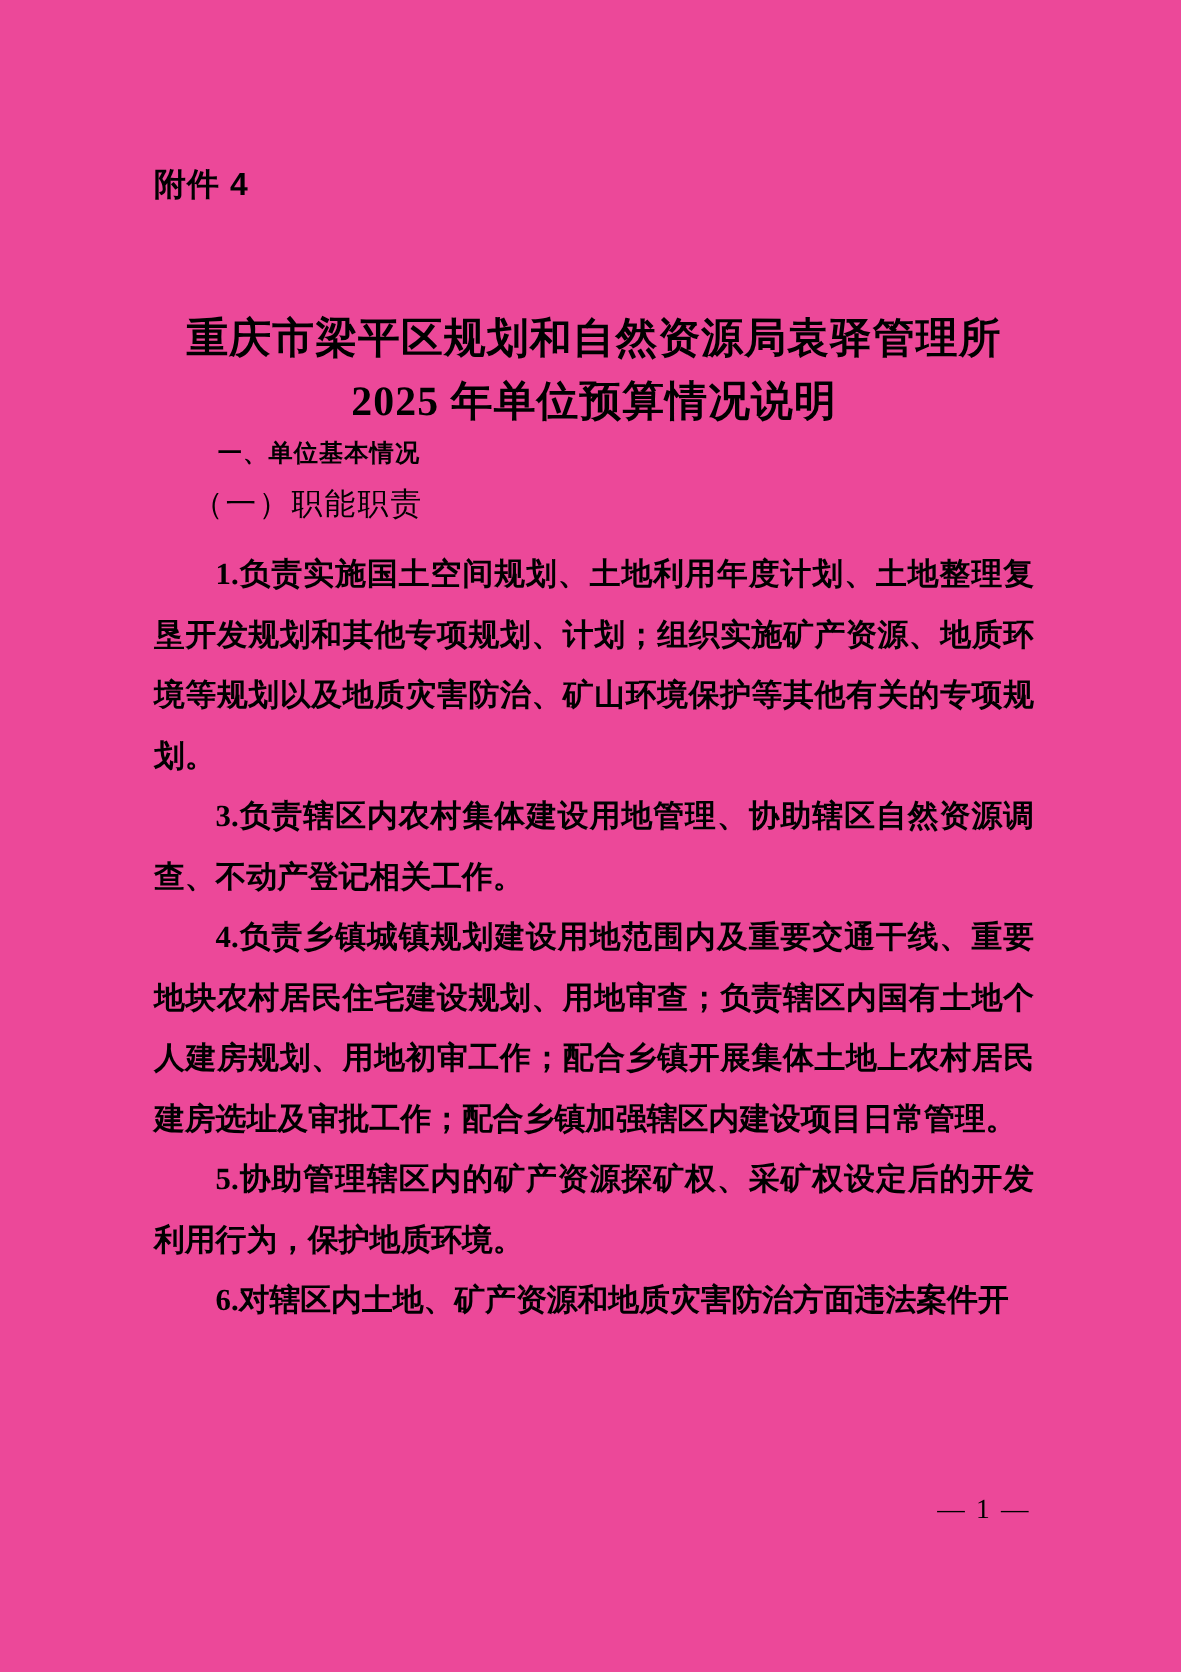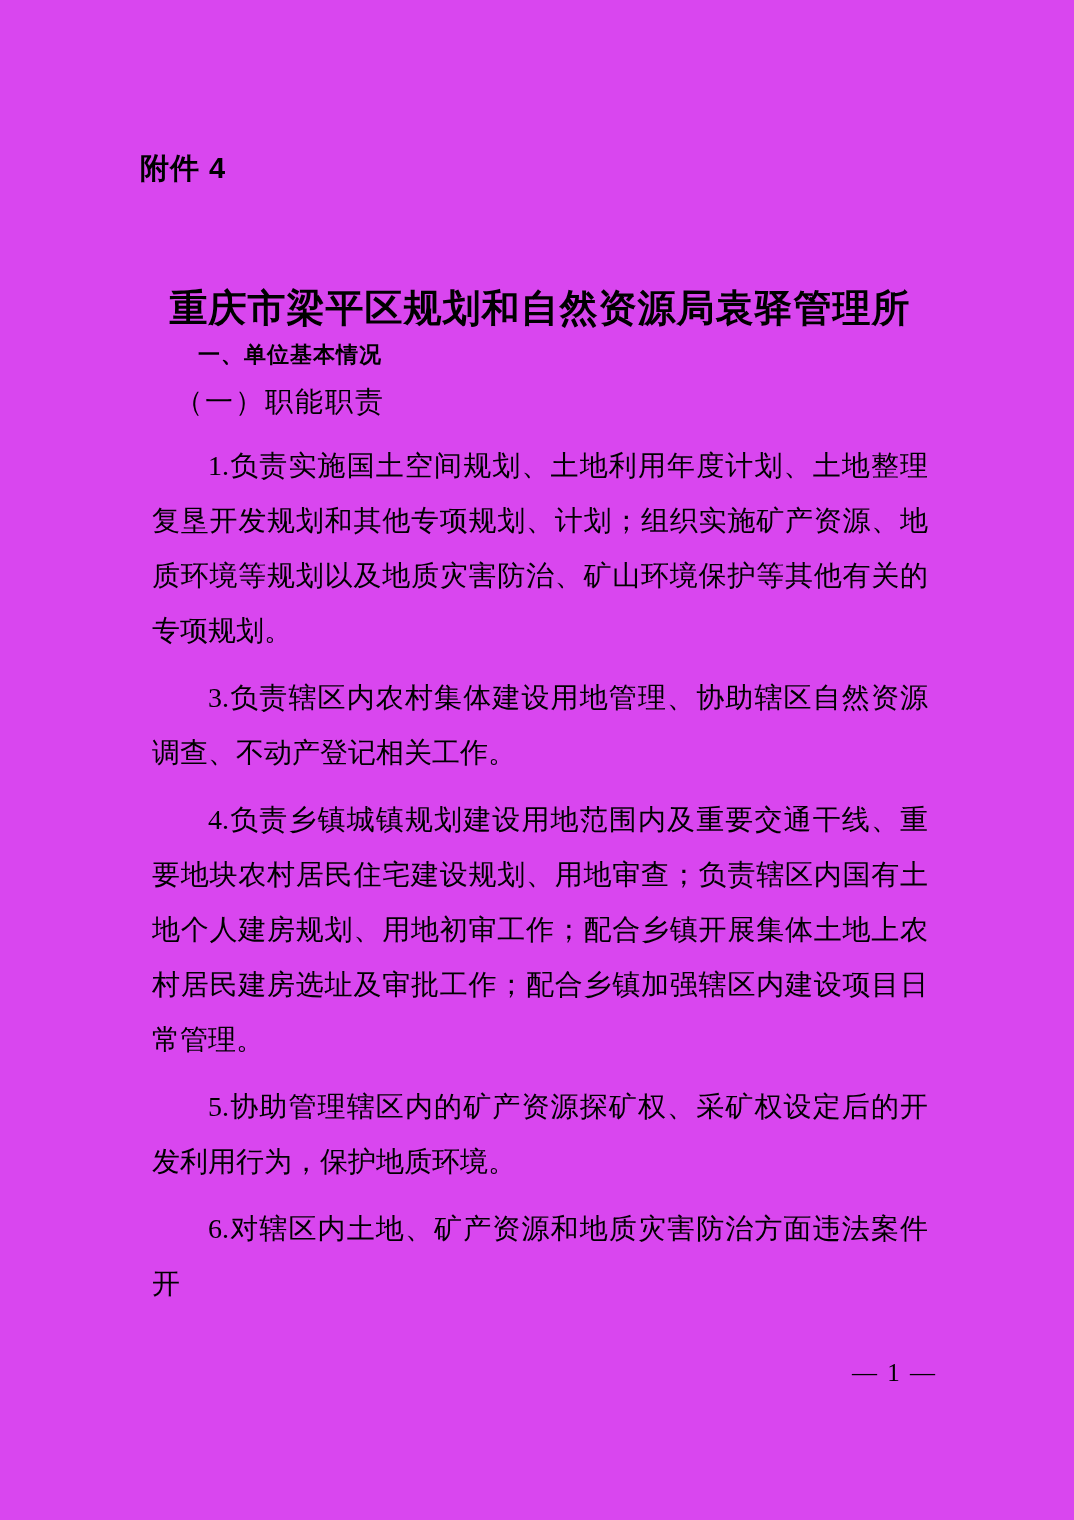--- a/index.html
+++ b/index.html
@@ -2,21 +2,21 @@
 <html><head>
 <meta charset="utf-8">
 <style>
   * { margin: 0; padding: 0; box-sizing: border-box; }
   html, body { background: #e8e8e8; }
   .page {
     position: relative;
     width: 1074px;
     height: 1520px;
     margin: 0 auto;
-    background: #d946ef;
+    background: #ec4899;
     color: #000000;
     font-family: "Liberation Serif", serif;
     overflow: hidden;
   }
   .content {
     padding: 0 134px 0 140px;
   }
   .attachment-label {
     padding-top: 150px;
     font-family: "Liberation Sans", sans-serif;
@@ -54,41 +54,43 @@
   }
   .body-text {
     margin-top: 16px;
     font-family: "Liberation Serif", serif;
     font-size: 28px;
     line-height: 55px;
     text-align: justify;
   }
   .body-text p {
     text-indent: 2em;
-    margin: 12px;
+    margin: 0;
+    font-weight: bold;
   }
   .page-number {
     position: absolute;
     right: 137px;
     bottom: 132px;
     font-family: "Liberation Serif", serif;
     font-size: 25px;
     line-height: 30px;
     letter-spacing: 2px;
   }
 </style>
 </head>
 <body>
 
 <div class="page">
   <div class="content">
     <div class="attachment-label">附件 4</div>
 
     <h1 class="doc-title">
       <span class="title-line">重庆市梁平区规划和自然资源局袁驿管理所</span>
+      <span class="title-line">2025 年单位预算情况说明</span>
     </h1>
 
     <h2 class="section-heading">一、单位基本情况</h2>
 
     <h3 class="subsection-heading">（一）职能职责</h3>
 
     <div class="body-text">
       <p>1.负责实施国土空间规划、土地利用年度计划、土地整理复垦开发规划和其他专项规划、计划；组织实施矿产资源、地质环境等规划以及地质灾害防治、矿山环境保护等其他有关的专项规划。</p>
       <p>3.负责辖区内农村集体建设用地管理、协助辖区自然资源调查、不动产登记相关工作。</p>
       <p>4.负责乡镇城镇规划建设用地范围内及重要交通干线、重要地块农村居民住宅建设规划、用地审查；负责辖区内国有土地个人建房规划、用地初审工作；配合乡镇开展集体土地上农村居民建房选址及审批工作；配合乡镇加强辖区内建设项目日常管理。</p>

